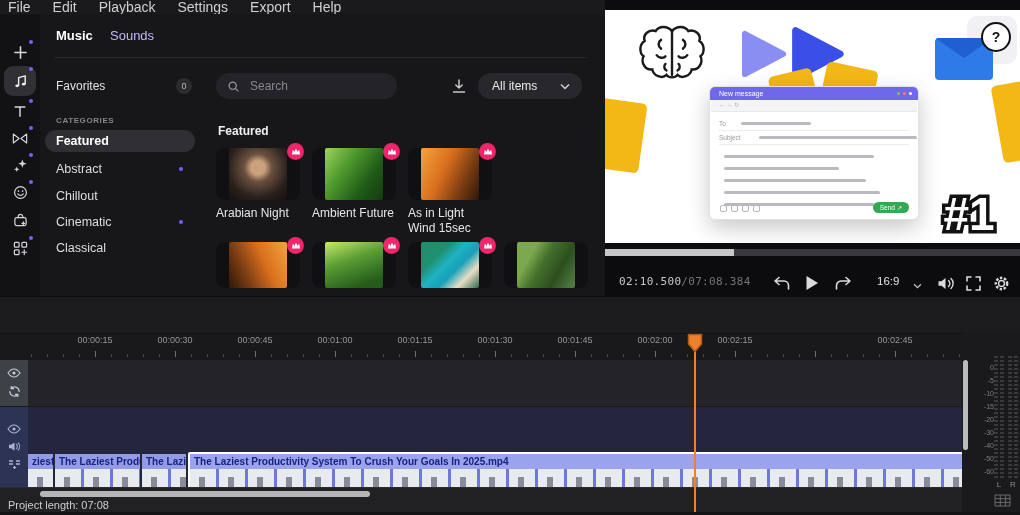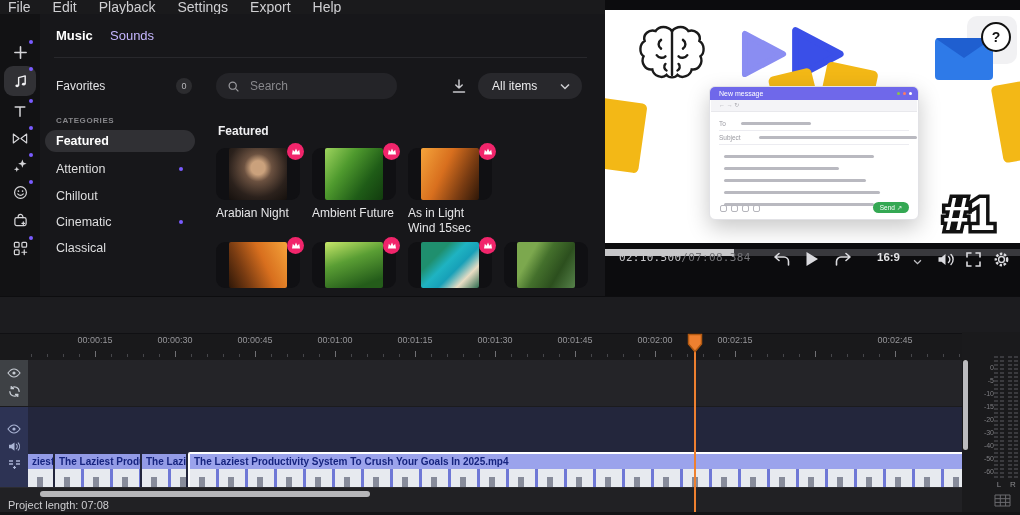--- a/index.html
+++ b/index.html
@@ -70,25 +70,25 @@
   .ewbody .ewbar{position:absolute;left:14px}
   .ewsend{position:absolute;right:9px;bottom:6px;width:36px;height:11px;border-radius:6px;background:#34a853;color:#fff;font-size:6.5px;text-align:center;line-height:11px}
   .ewfooticons{position:absolute;left:10px;bottom:7px;display:flex;gap:4px}
   .ewfooticons i{width:5px;height:5px;border:1px solid #b5b5bc;border-radius:2px}
   .qtile{position:absolute;left:362px;top:6px;width:50px;height:48px;background:#f1f1f3;border-radius:10px}
   .benv{position:absolute;left:330px;top:28px;width:58px;height:42px;background:#2e7ae8;border-radius:4px;overflow:hidden}
   .benv::before{content:"";position:absolute;left:0;top:0;border-left:29px solid transparent;border-right:29px solid transparent;border-top:20px solid #1f5fd0}
   .qbadge{position:absolute;left:376px;top:12px;width:26px;height:26px;border-radius:50%;background:#fff;border:2px solid #111;color:#111;font-size:14px;font-weight:bold;text-align:center;line-height:26px}
   .seekbar{position:absolute;left:0;top:249px;width:415px;height:7px;background:#39393d}
   .seekfill{height:7px;background:#c7c7c9}
-  .pcontrols{position:absolute;left:0;top:239px;width:415px;height:28px}
+  .pcontrols{position:absolute;left:0;top:263px;width:415px;height:28px}
   .timecode{position:absolute;left:14px;top:12px;font-family:"DejaVu Sans Mono",monospace;font-size:11px;letter-spacing:.3px}
   .tc-cur{color:#c9c9cc}.tc-tot{color:#747478}
   .pbtn{position:absolute;top:8px;width:24px;height:24px;display:flex;align-items:center;justify-content:center}
-  .ratio{position:absolute;left:272px;top:12px;font-size:11.5px;font-weight:bold;color:#e4e4e6}
+  .ratio{position:absolute;left:272px;top:12px;font-size:11.5px;font-weight:normal;color:#e4e4e6}
 
   
   .toolbar{left:0;top:296px;width:1020px;height:36px;background:#1c1c1f;border-top:1px solid #0d0d0f;border-bottom:1px solid #101013}
 
   
   .ruler{left:28px;top:332px;width:934px;height:28px}
   .tick{position:absolute;bottom:3px;width:1px;height:3px;background:#46464a}
   .tick.major{height:6px;background:#707074}
   .rlabel{position:absolute;top:3px;width:60px;text-align:center;font-size:9px;color:#96969a}
 
@@ -215,21 +215,21 @@
       </div>
     <div class="tabdivider"></div>
 
     <div class="favrow">
       <span class="favlabel">Favorites</span>
       <span class="favcount">0</span>
     </div>
     <div class="cathead">CATEGORIES</div>
     <div>
         <div class="catitem active" style="top: 116px;"><span>Featured</span></div>
-        <div class="catitem" style="top: 144px;"><span>Attention</span><div class="catdot"></div></div>
+        <div class="catitem" style="top: 144px;"><span>Abstract</span><div class="catdot"></div></div>
         <div class="catitem" style="top: 171px;"><span>Chillout</span></div>
         <div class="catitem" style="top: 197px;"><span>Cinematic</span><div class="catdot"></div></div>
         <div class="catitem" style="top: 223px;"><span>Classical</span></div>
         <div class="catitem" style="top: 254px; margin-top: 32px;"><span>Country</span></div>
       </div>
 
     <div class="searchbox">
       <span>
         <svg width="13" height="13" viewBox="0 0 16 16">
             <circle cx="7" cy="7" r="4.4" fill="none" stroke="#9a9a9e" stroke-width="1.5"></circle>

